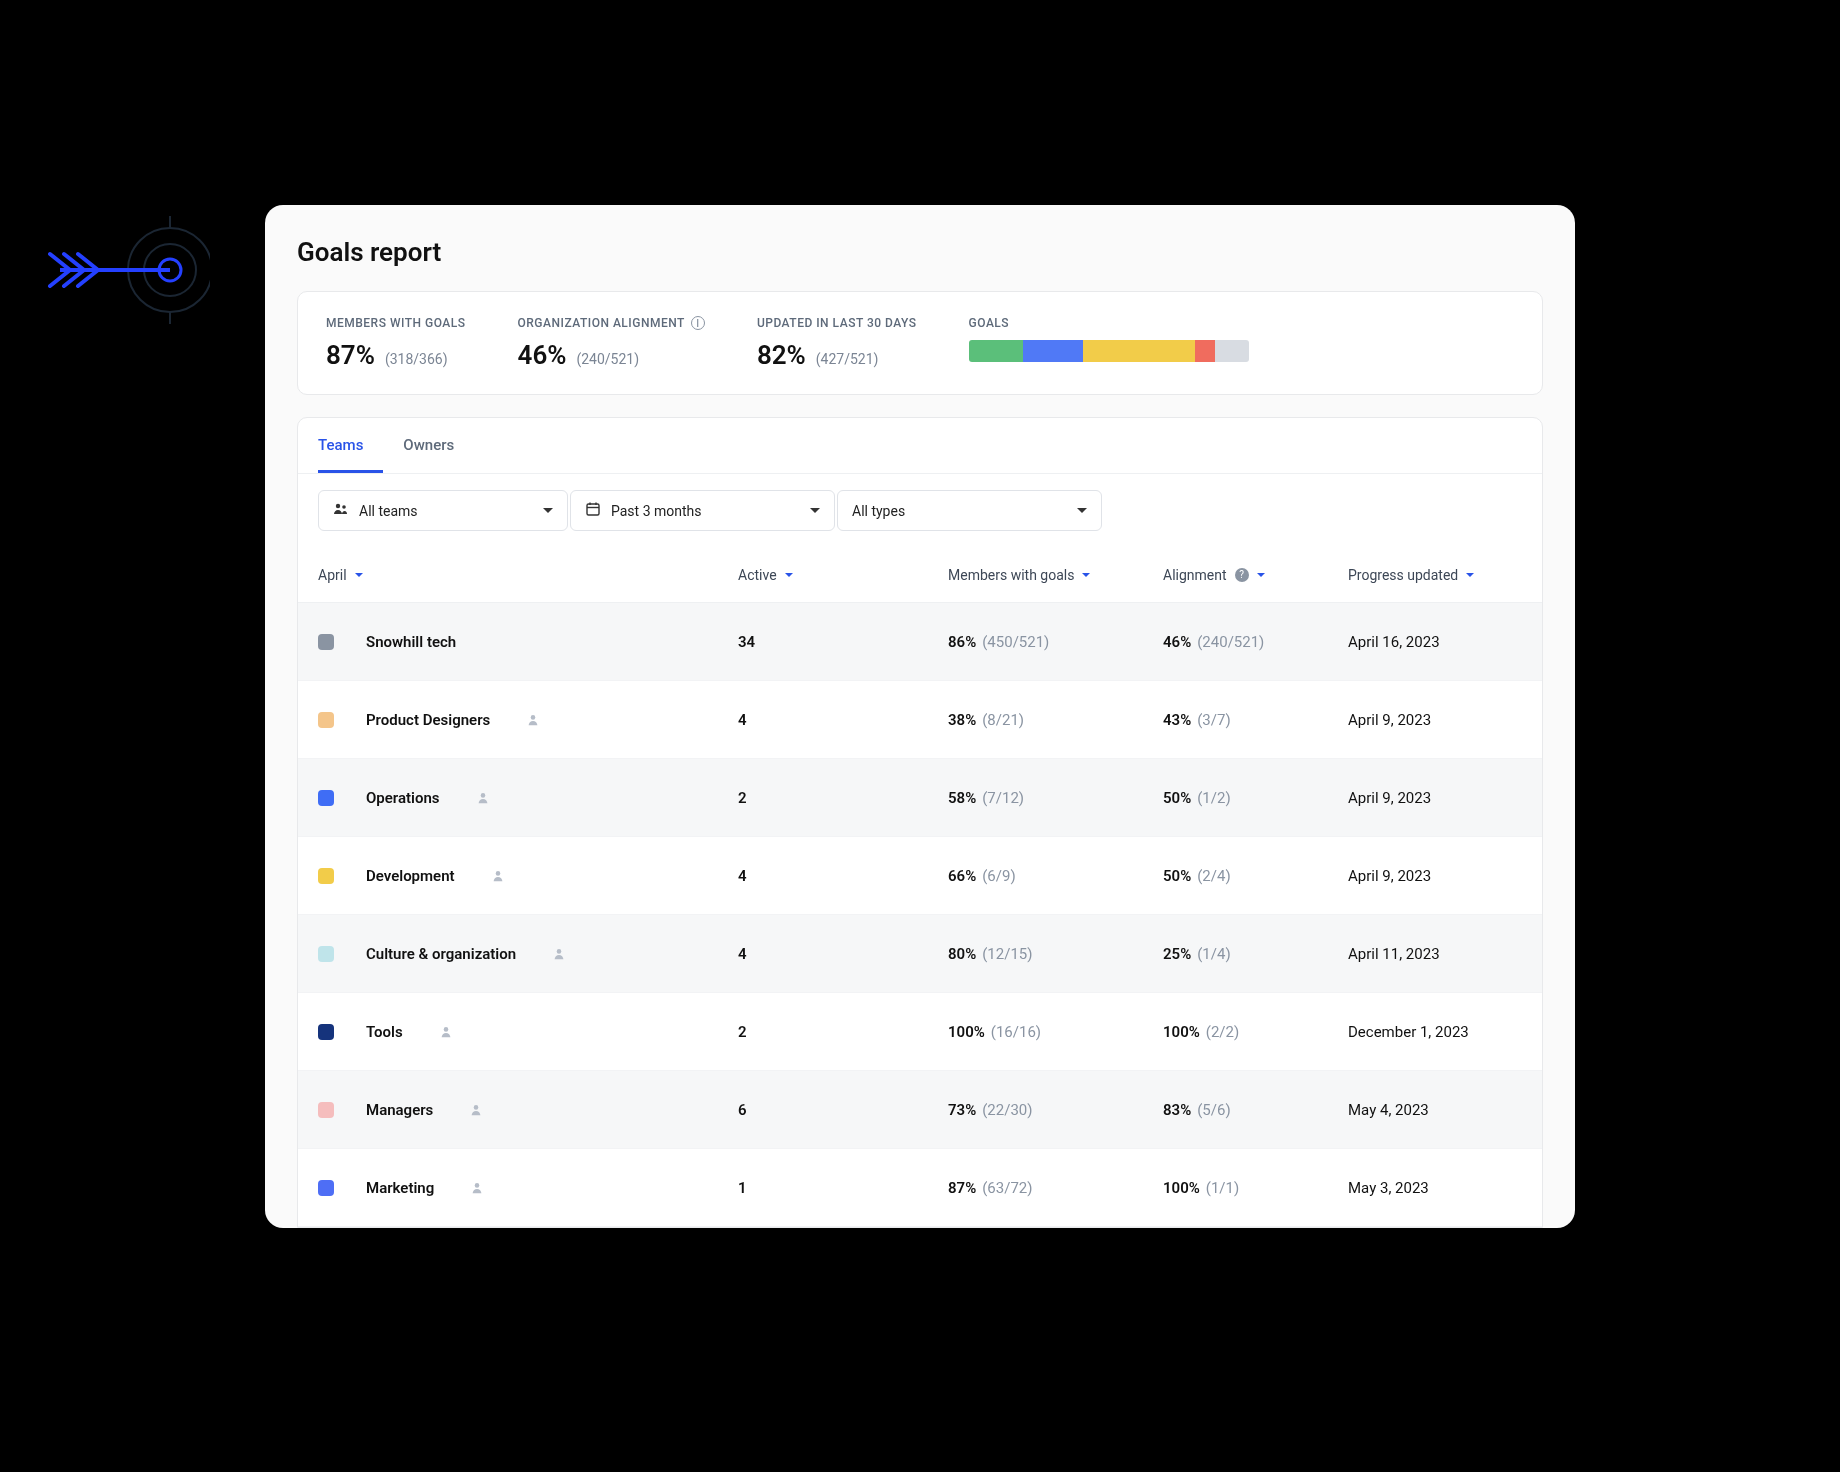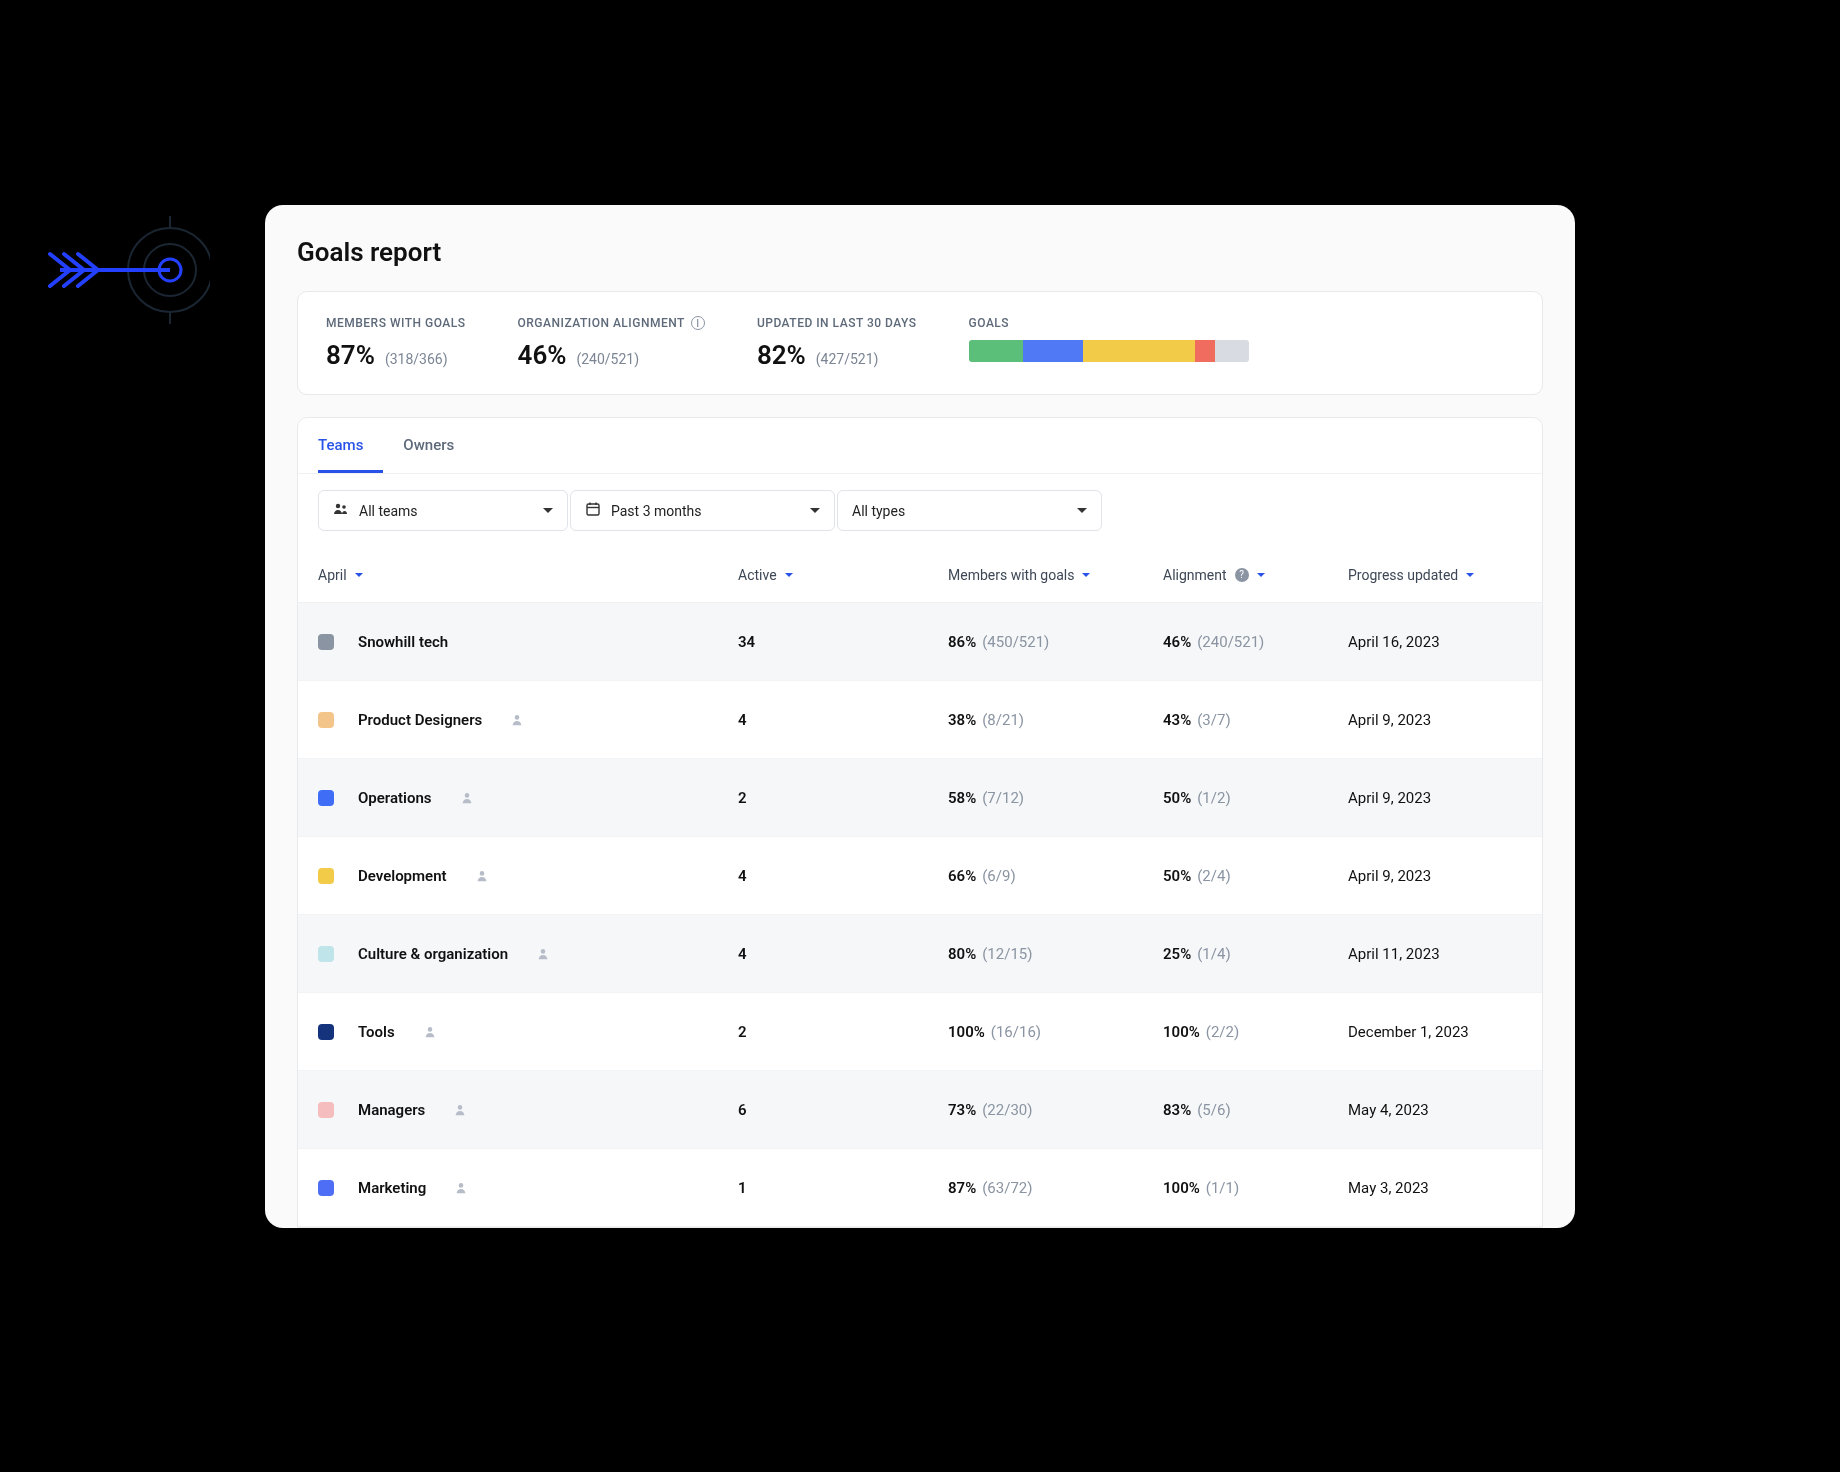--- a/index.html
+++ b/index.html
@@ -142,21 +142,21 @@
     }
     .th-last { justify-self: start; }
     .trow {
       height: 78px;
       font-size: 15px;
       color: #111;
       border-bottom: 1px solid #F2F3F5;
     }
     .trow.alt { background: #F6F7F8; }
     .trow:not(.alt) { background: #fff; }
-    .team-cell { display: flex; align-items: center; gap: 24px; }
+    .team-cell { display: flex; align-items: center; gap: 32px; }
     .swatch { width: 16px; height: 16px; border-radius: 4px; flex-shrink: 0; }
     .team-name { font-weight: 600; }
     .user-icon {
       display:inline-flex; color:#B6BDC8; margin-left:4px;
     }
     .user-icon svg { width:14px; height:14px; }
     .bold { font-weight: 600; }
     .pct-cell { display: flex; gap: 6px; align-items: baseline; }
     .muted { color: #8A94A2; }
   </style>

